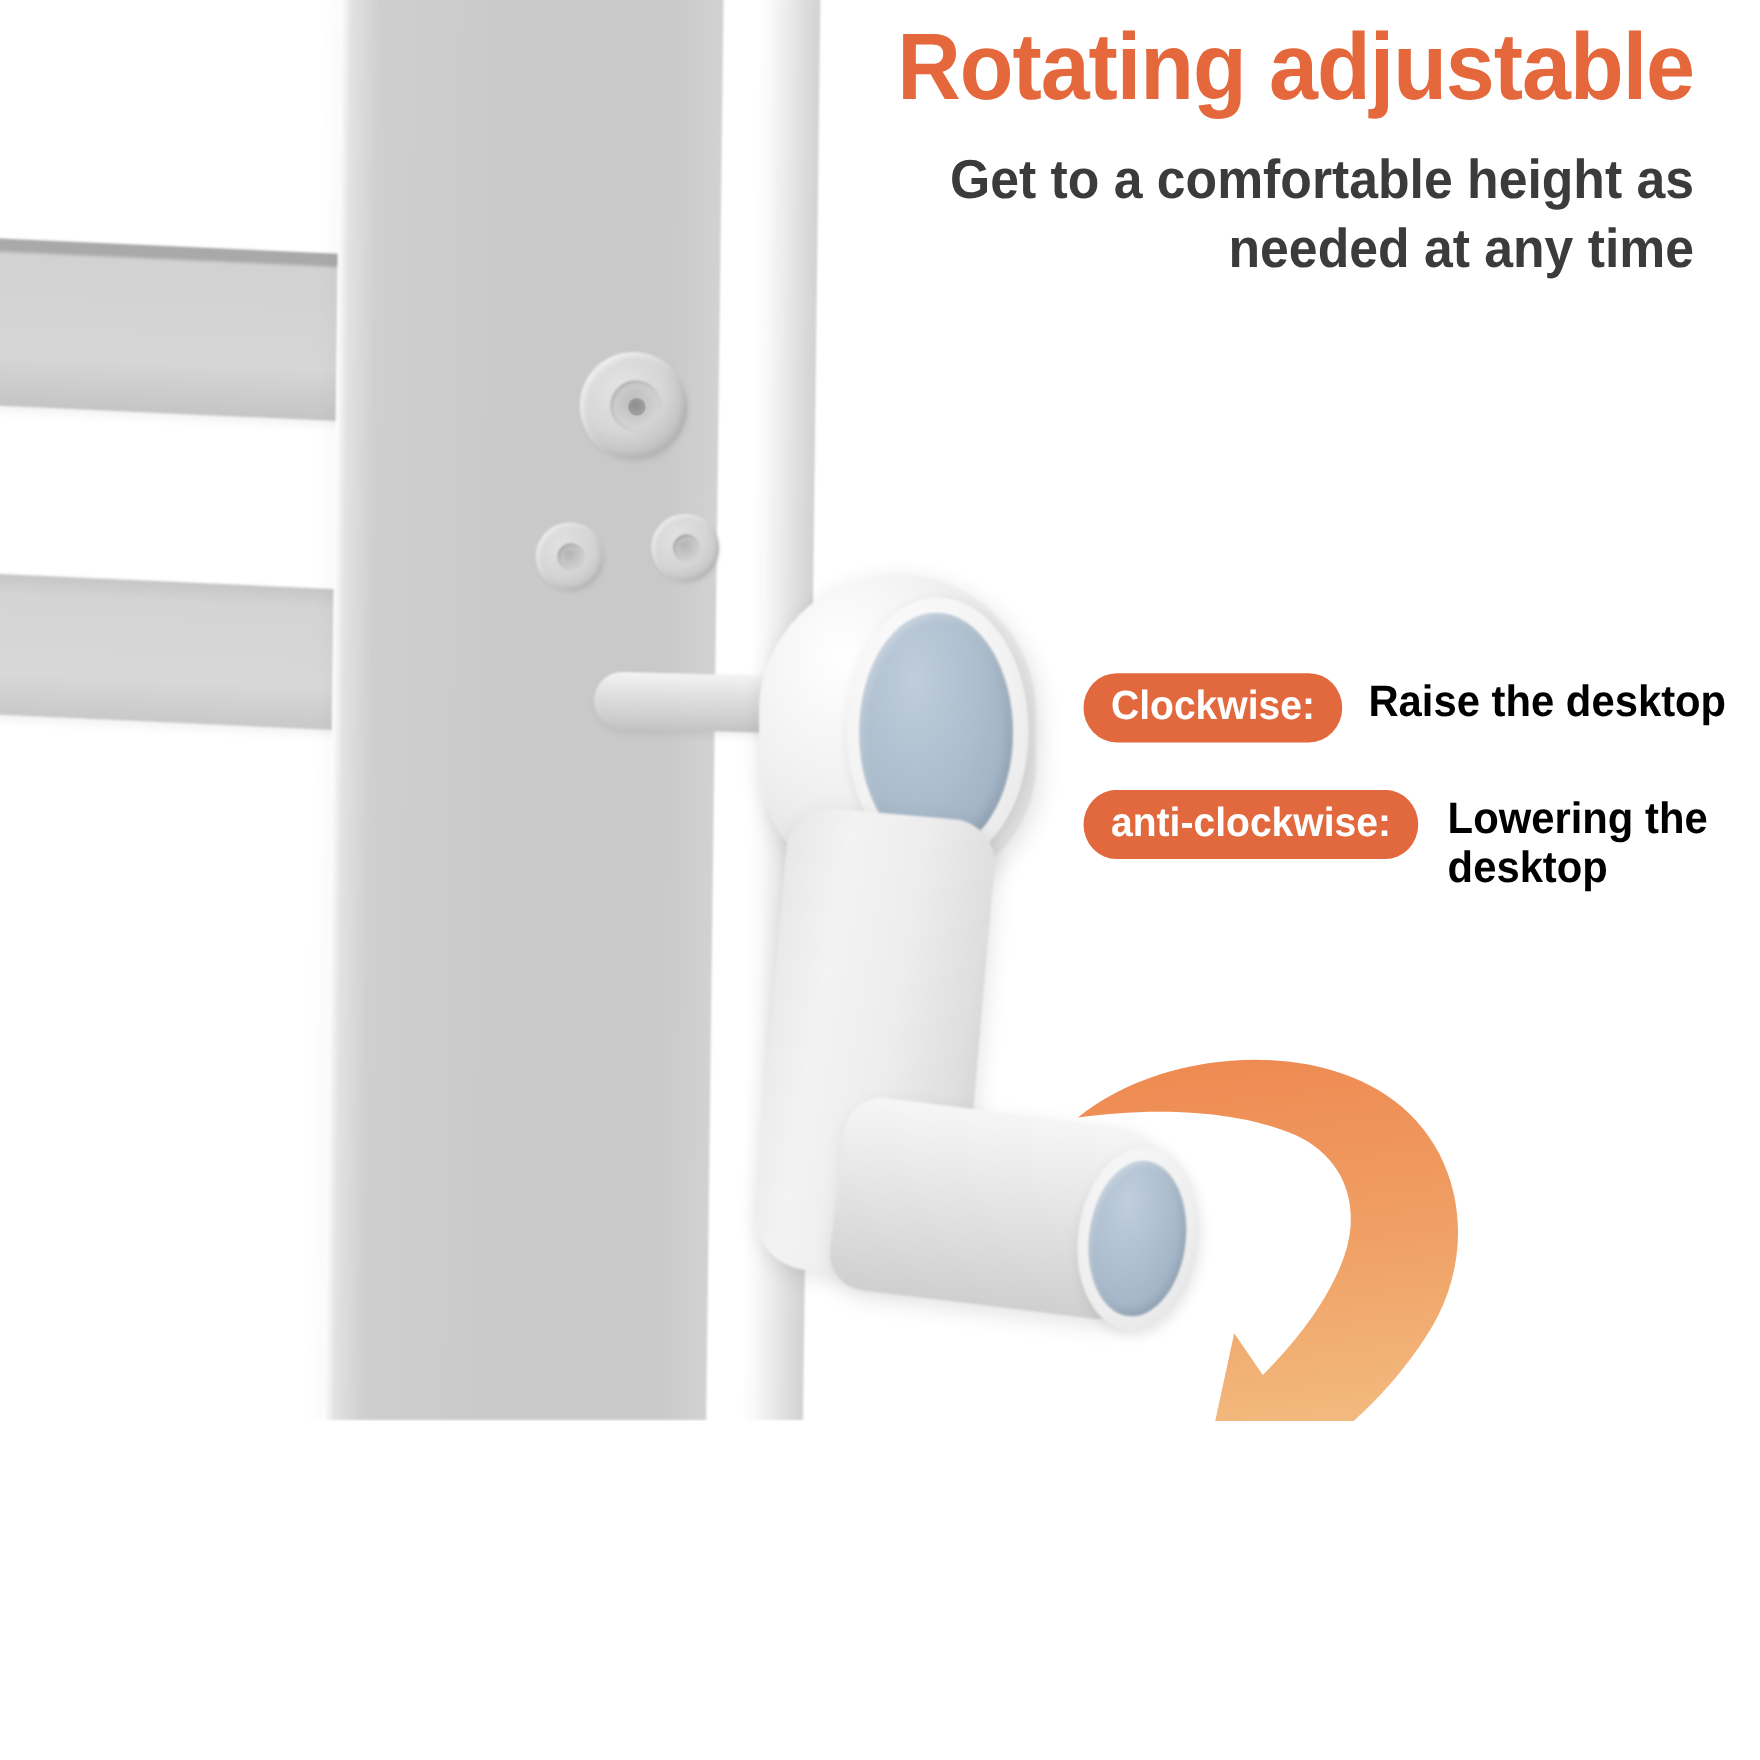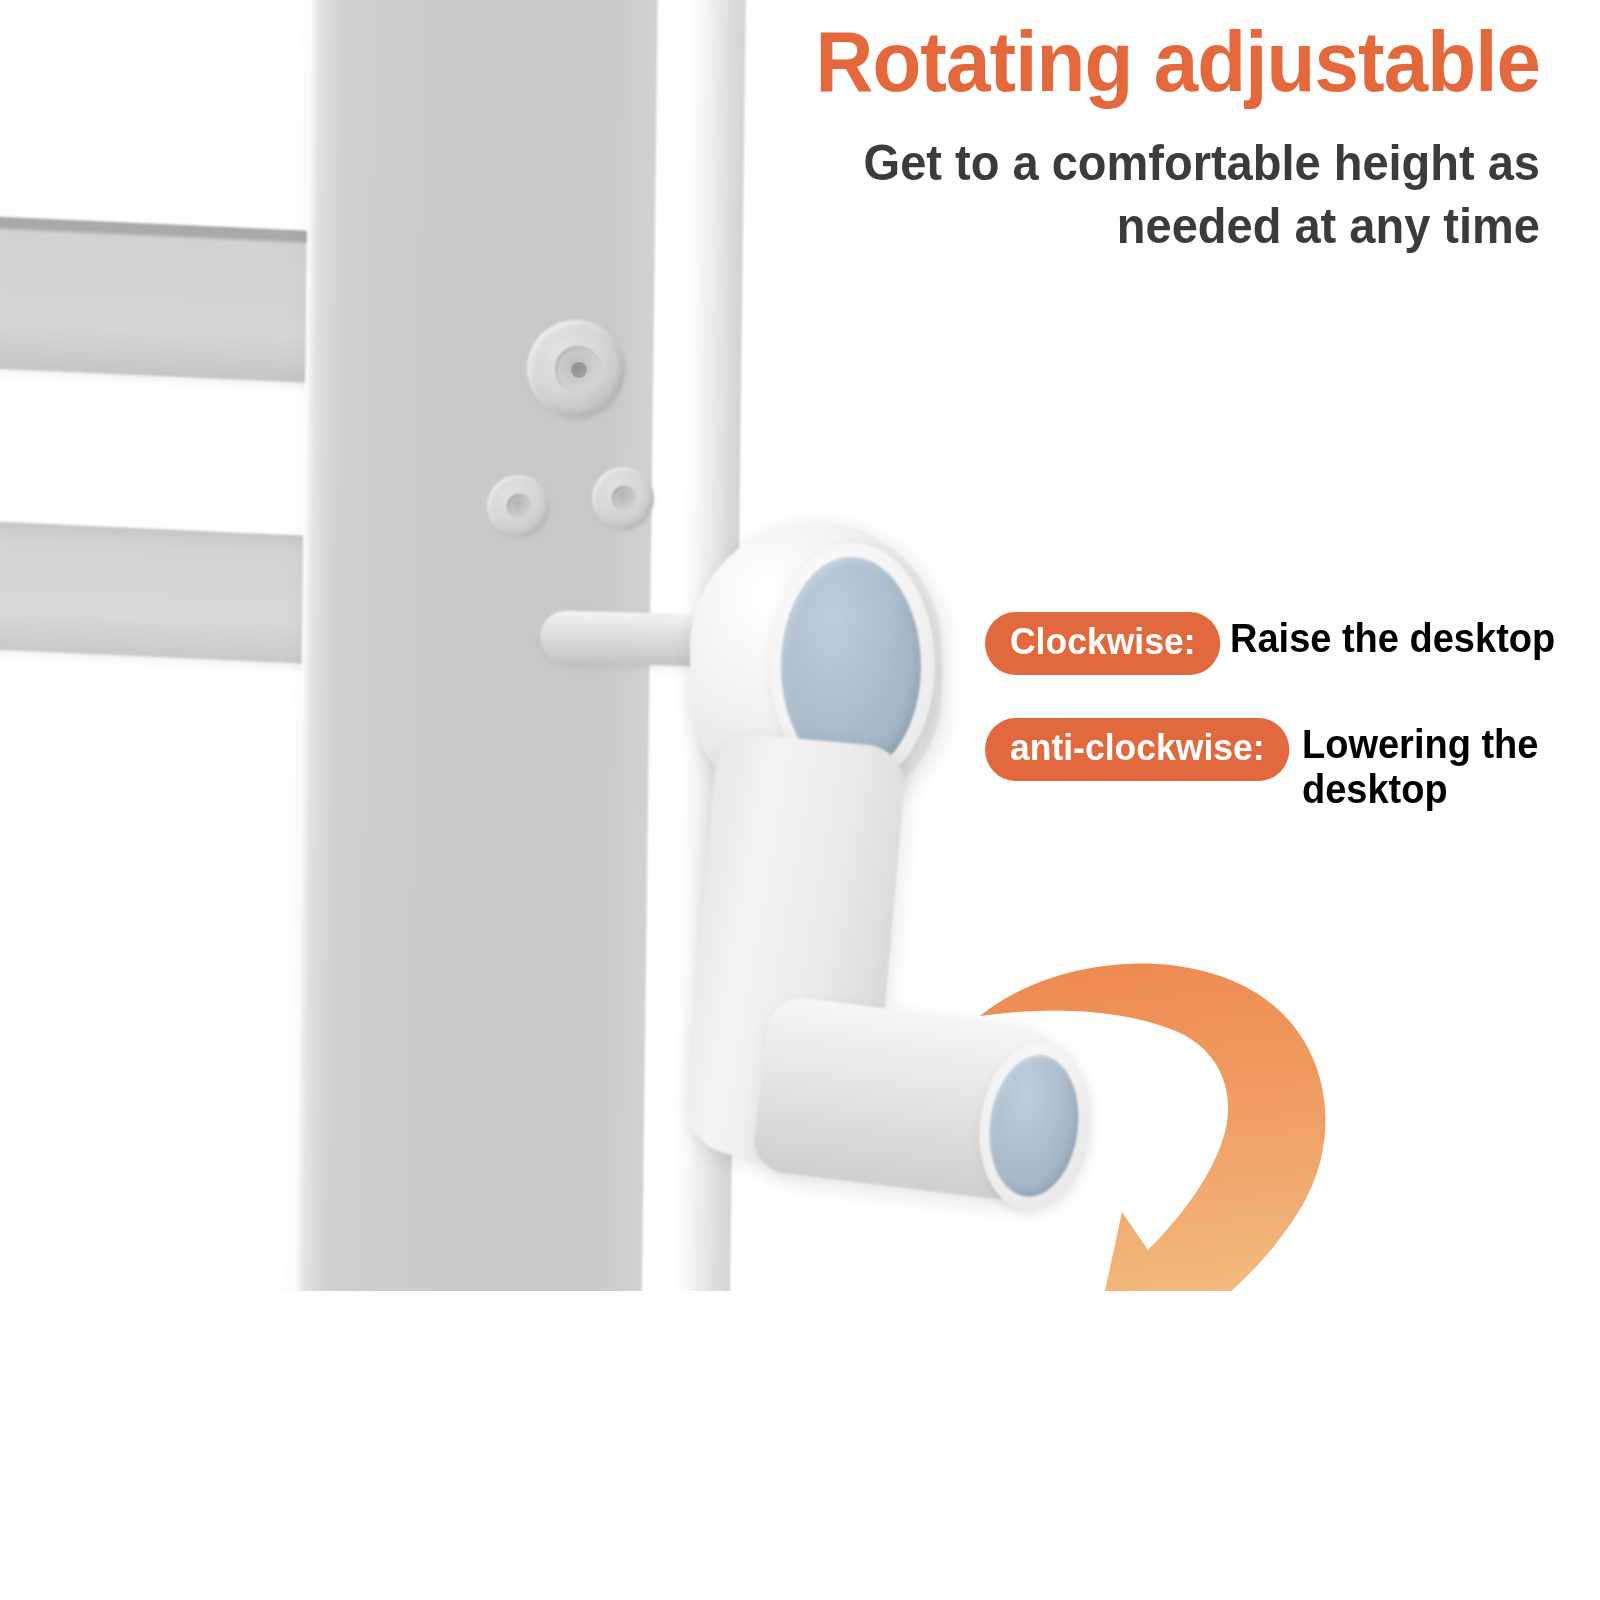--- a/index.html
+++ b/index.html
@@ -248,21 +248,21 @@
     color: #3b3b3b;
     font-family: "Liberation Sans Narrow", "Liberation Sans", sans-serif;
     transform: scaleX(0.94);
     transform-origin: right top;
   }
 
   .callout {
     position: absolute;
     display: flex;
     align-items: flex-start;
-    gap: 0;
+    gap: 14px;
   }
   .pill {
     display: inline-block;
     background: #e2693e;
     color: #ffffff;
     font-size: 37px;
     font-weight: 700;
     padding: 9px 26px 12px 26px;
     border-radius: 40px;
     white-space: nowrap;

